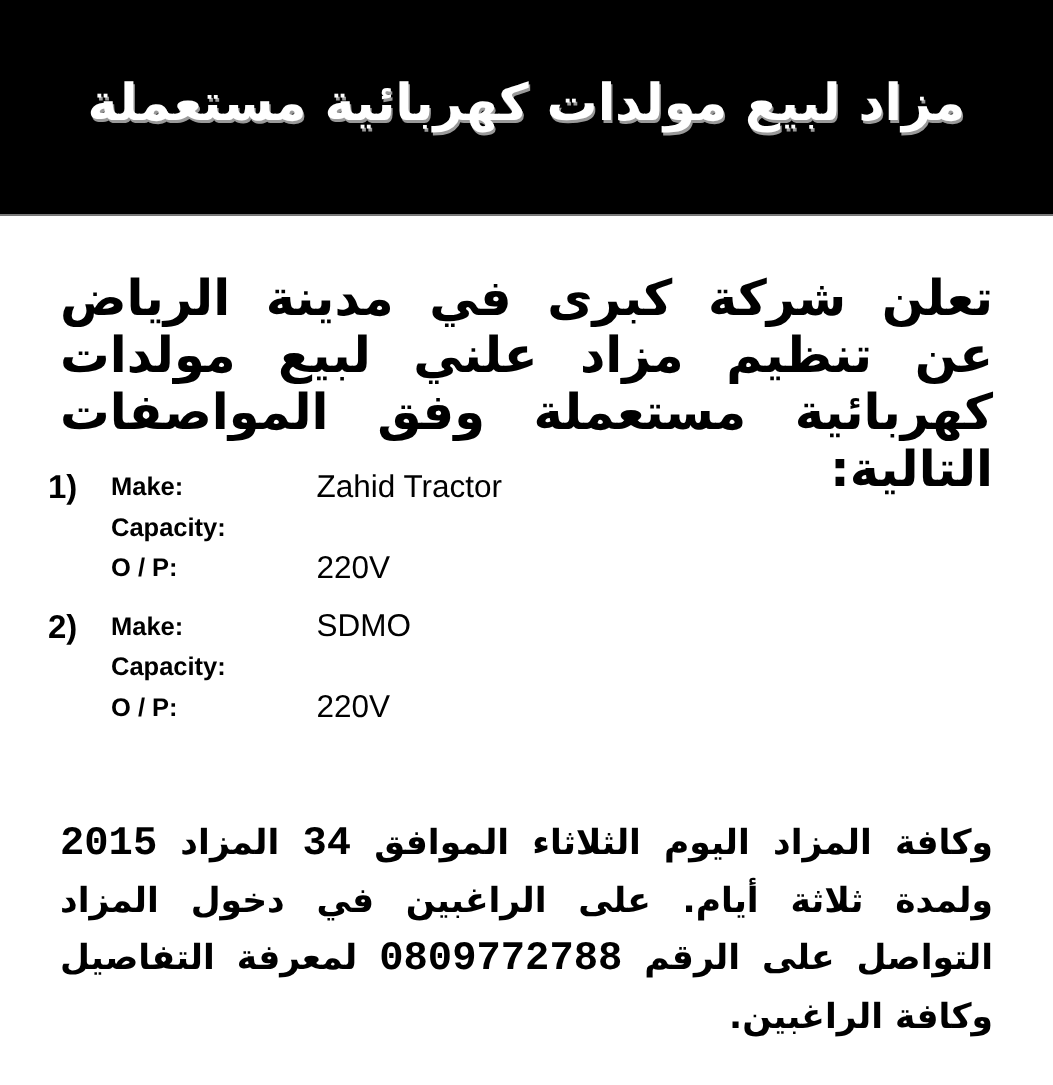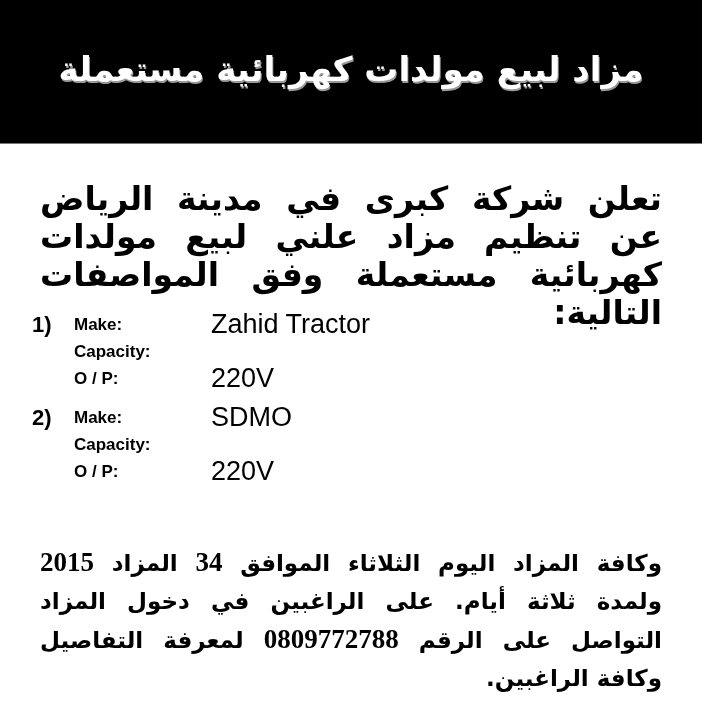--- a/index.html
+++ b/index.html
@@ -7,23 +7,23 @@
     .header { position: absolute; left: 0; top: 0; width: 702px; height: 143px; background: #000000; display: flex; align-items: center; justify-content: center; }
     .header-title { color: #ffffff; font-family: "DejaVu Sans", sans-serif; font-weight: bold; font-size: 34px; direction: rtl; text-shadow: 1px 2px 0 #999; margin-top: -6px; }
     .divider { position: absolute; left: 0; top: 143px; width: 702px; height: 1px; background: #777; }
     .intro { position: absolute; left: 40px; top: 180px; width: 622px; direction: rtl; text-align: justify; text-align-last: right; font-family: "DejaVu Sans", sans-serif; font-weight: bold; font-size: 33px; line-height: 38px; color: #000; }
     .specs { position: absolute; left: 32px; top: 311px; font-family: "Liberation Sans", sans-serif; color: #000; }
     .spec-item { display: flex; margin-bottom: 12px; }
     .spec-num { width: 42px; font-weight: bold; font-size: 22px; line-height: 27px; }
     .spec-rows { display: flex; flex-direction: column; }
     .spec-row { display: flex; height: 27px; }
     .spec-label { width: 137px; font-weight: bold; font-size: 17px; line-height: 27px; }
-    .spec-value { font-size: 27px; line-height: 27px; }
+    .spec-value { font-size: 21px; line-height: 27px; }
     .outro { position: absolute; left: 40px; top: 543px; width: 622px; direction: rtl; text-align: justify; text-align-last: right; font-family: "DejaVu Sans", sans-serif; font-weight: bold; font-size: 23px; line-height: 38px; color: #000; }
-    .num { font-family: Liberation Serif, serif; font-size: 27px; }
+    .num { font-family: Liberation Mono, monospace; font-size: 27px; }
   </style>
 </head>
 <body>
 
 <div class="header">
   <div class="header-title">مزاد لبيع مولدات كهربائية مستعملة</div>
 </div>
 <div class="divider"></div>
 
 <div class="intro">تعلن شركة كبرى في مدينة الرياض عن تنظيم مزاد علني لبيع مولدات كهربائية مستعملة وفق المواصفات التالية:</div>

